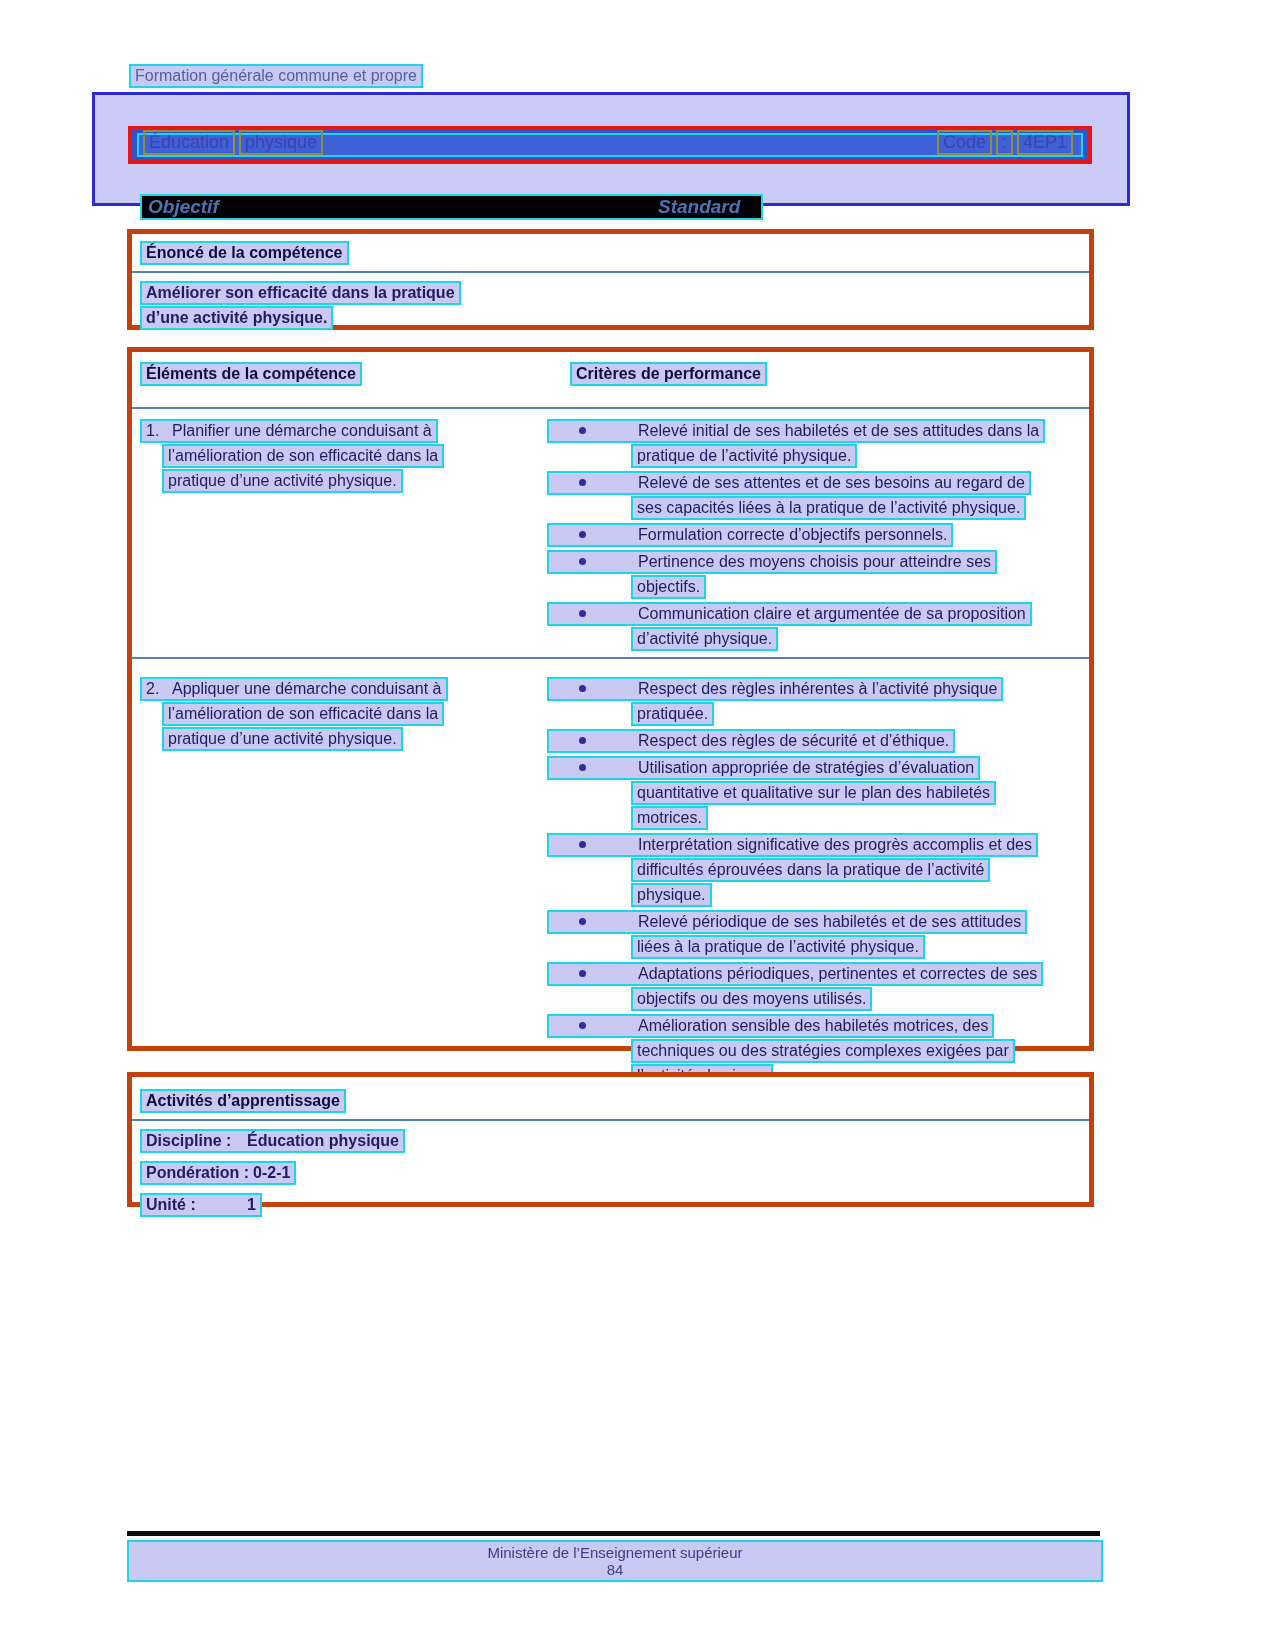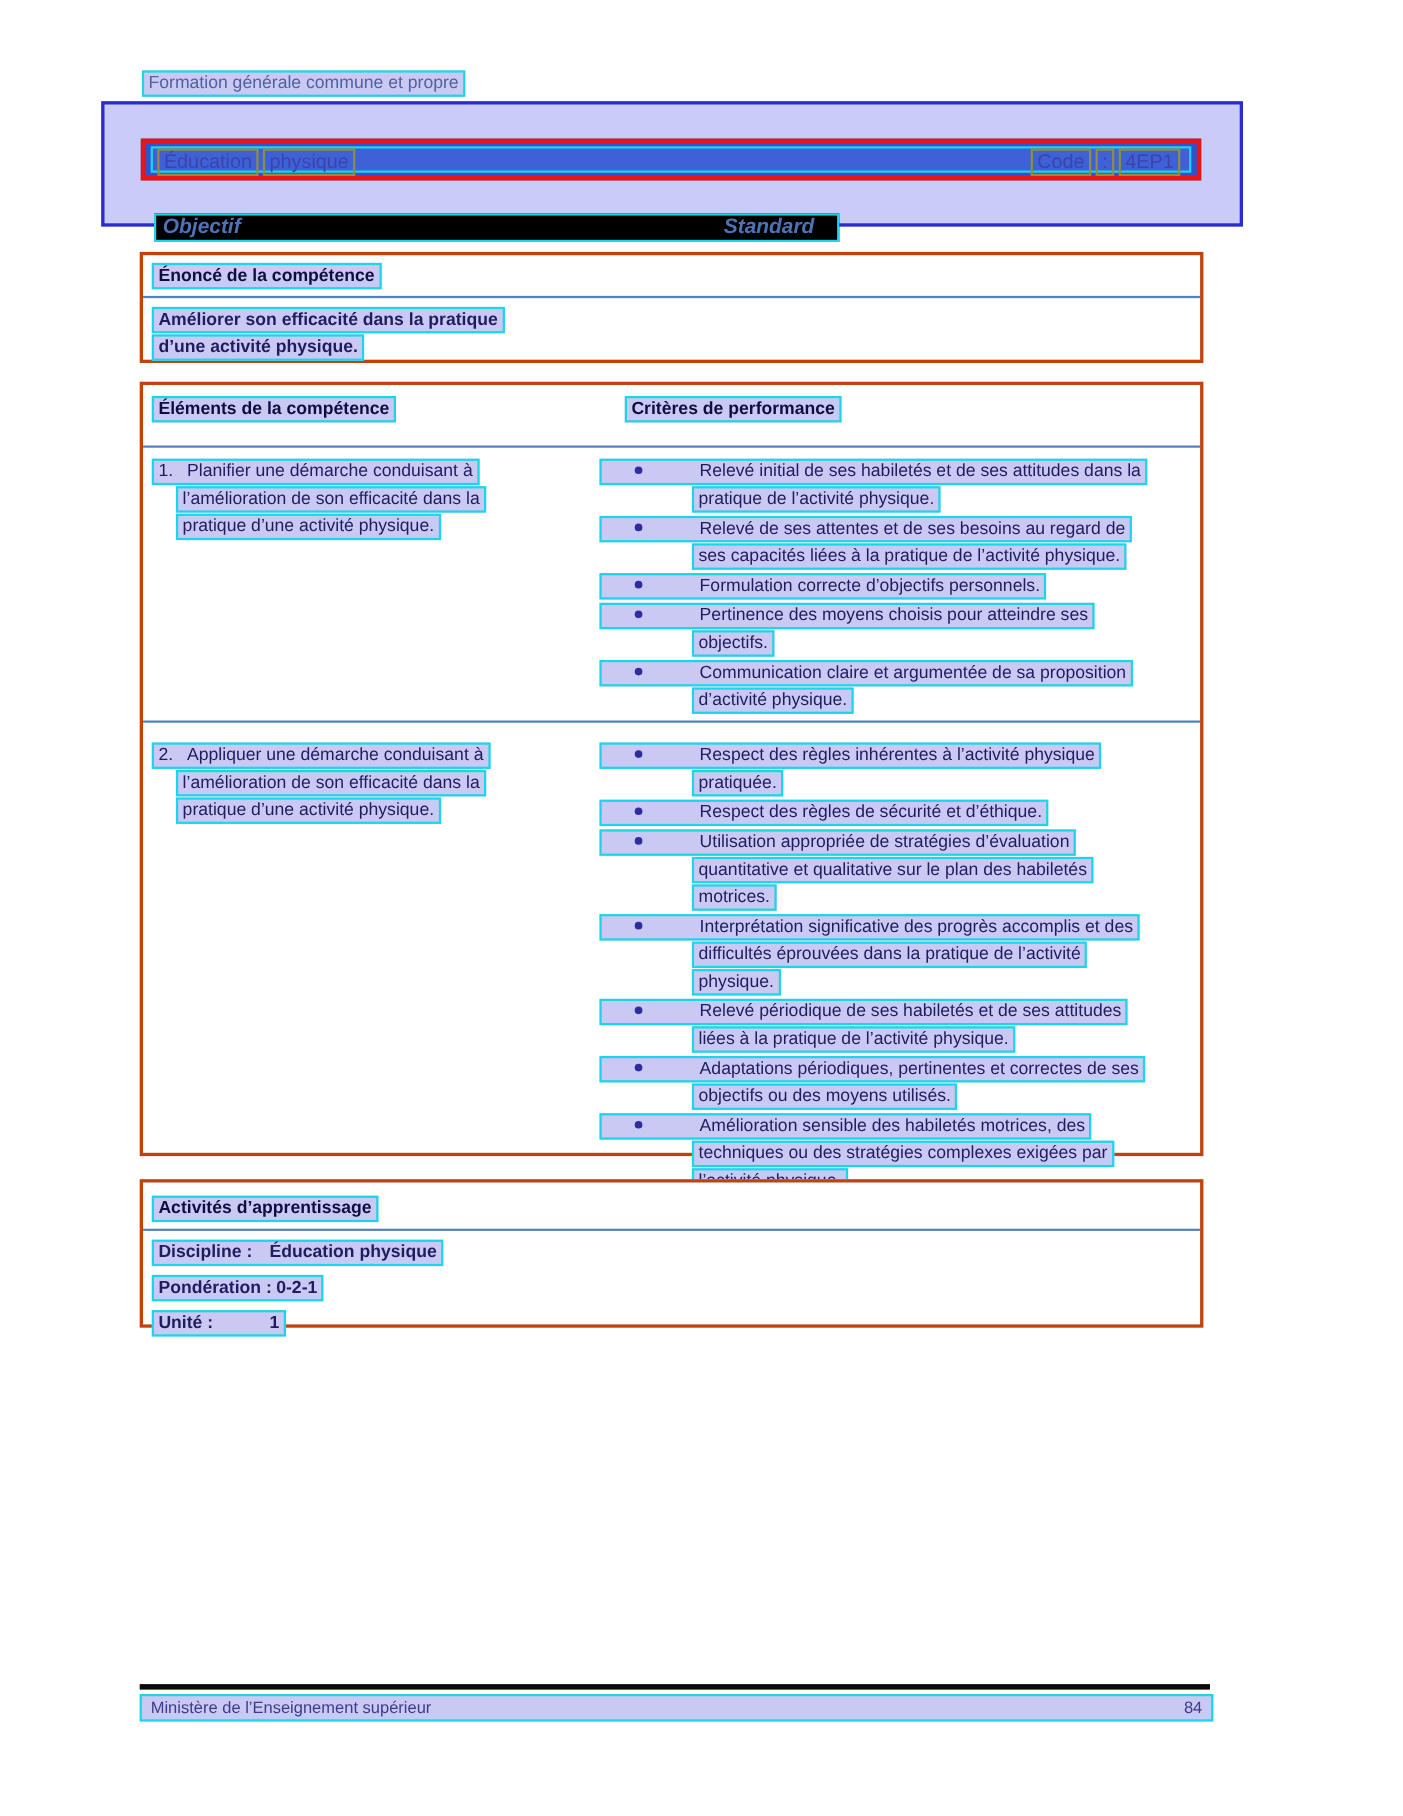--- a/index.html
+++ b/index.html
@@ -16,36 +16,36 @@
   .context{position:absolute;left:129px;top:64px;}
   .context .hl{color:#50619f;font-size:16px;}
 
   
   .hero{position:absolute;left:92px;top:92px;width:1032px;height:108px;
         background:#cbcbf8;border:3px solid #2b2bd5;}
   .titlebar{position:absolute;left:33px;top:31px;width:956px;height:30px;
             background:#3252cc;border:4px solid #e51616;}
   .titleline{position:absolute;left:5px;right:5px;top:3px;bottom:3px;
              border:2px solid #19d7e9;background:rgba(110,150,255,0.22);
-             display:flex;align-items:flex-start;padding:0 4px;
+             display:flex;align-items:flex-end;padding:0 4px;
              color:#3d43a8;font-size:18px;}
   .wb{display:inline-block;border:2px solid #8f8f3e;padding:0 4px;
       margin-right:4px;white-space:nowrap;}
   .flexspacer{flex:1;}
 
   
   .objstd{position:absolute;left:140px;top:194px;width:619px;height:22px;
           background:#000000;border:2px solid #19d7e9;}
   .objstd span{position:absolute;top:0;font-size:19px;font-weight:bold;
                font-style:italic;color:#4c73b8;line-height:22px;}
   .obj-l{left:6px;} .std-l{left:516px;}
 
   
   .sec{position:absolute;left:127px;width:967px;background:#ffffff;
-       border:3px solid #c2410c;box-sizing:border-box;}
+       border:5px solid #c2410c;box-sizing:border-box;}
   .sec1{top:229px;height:101px;}
   .sec2{top:347px;height:704px;}
   .sec3{top:1072px;height:135px;}
   .sep{border-top:2px solid #4f81bd;height:0;}
   .sec-title{padding:7px 0 6px 8px;}
   .sec-body{padding:8px 0 0 8px;font-weight:bold;}
   .tline{margin-bottom:1px;}
   .tline.wrap{margin-left:84px;}
   .crit{margin-bottom:3px;}
   .dot{display:inline-block;width:7px;height:7px;border-radius:50%;
@@ -66,21 +66,21 @@
   
   .fline{margin-bottom:8px;}
   .flabel{display:inline-block;min-width:97px;padding-right:4px;}
 
   
   .footrule{position:absolute;left:127px;top:1531px;width:973px;height:5px;
             background:#0a0a0a;}
   .footbar{position:absolute;left:127px;top:1540px;width:956px;
            background:#c9c9f3;border:2px solid #19d7e9;display:flex;
            justify-content:space-between;align-items:center;
-           padding:2px 8px;font-size:15px;color:#3c3c8c;}
+           padding:2px 8px;font-size:15px;color:#3c3c8c;flex-direction:column;}
 </style>
 </head>
 <body>
 
 <div class="page">
 
   <div class="context">
     <span class="hl">Formation générale commune et propre</span>
   </div>
 

